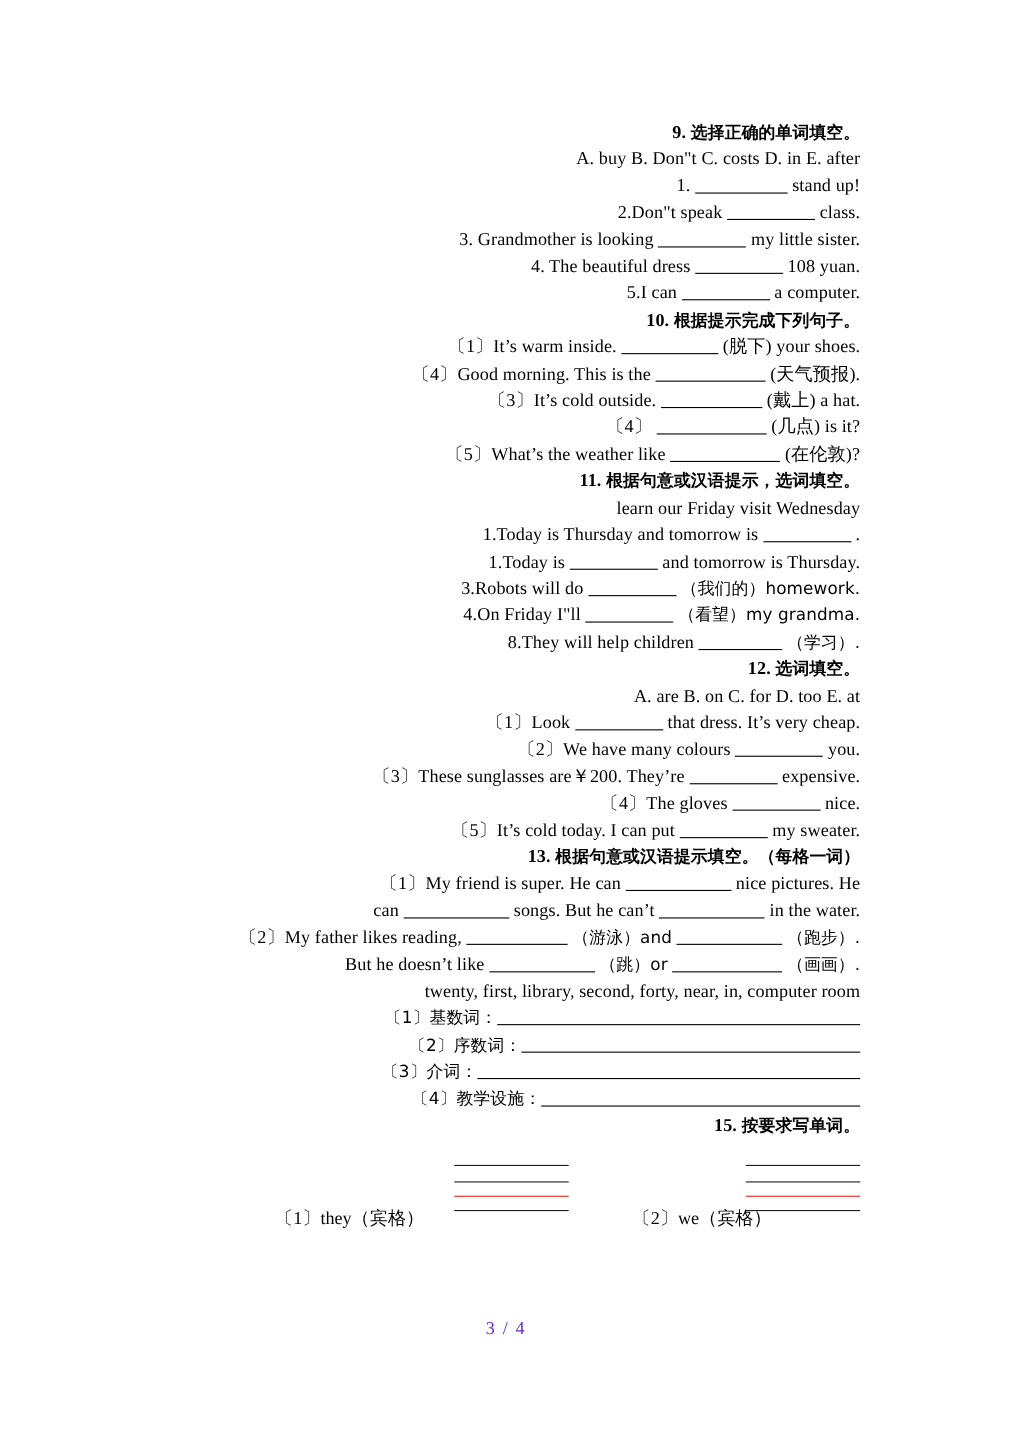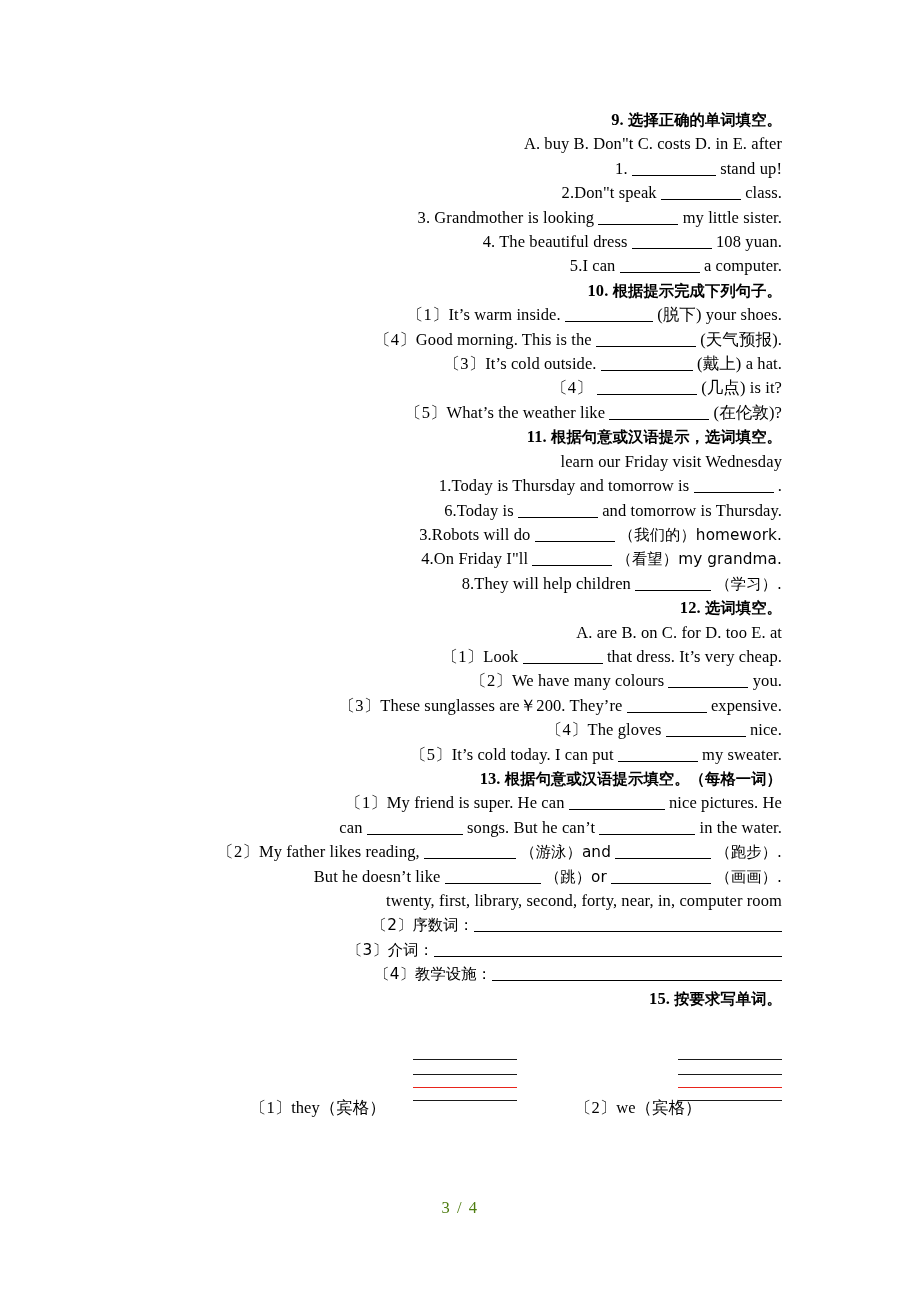--- a/index.html
+++ b/index.html
@@ -97,21 +97,21 @@
   .g1lbl{left:190px;}
   .g2{left:618px;width:104px;}
   .g2lbl{left:468px;margin-left:47px;}
   .footer{
     position:absolute;
     left:0;
     top:1198px;
     width:920px;
     text-align:center;
     font-size:16.5px;
-    color:#4d7c0f;
+    color:#6d28d9;
     letter-spacing:1.5px;
   }
 </style>
 </head>
 <body>
 
 <div class="page">
 
   <div class="col">
 
@@ -135,21 +135,21 @@
     <div class="ln"><span>〔3〕It’s cold outside.</span> <span class="bl b92"></span> <span>(戴上) a hat.</span></div>
     <div class="ln"><span>〔4〕</span> <span class="bl b100"></span> <span>(几点) is it?</span></div>
     <div class="ln"><span>〔5〕What’s the weather like</span> <span class="bl b100"></span> <span>(在伦敦)?</span></div>
 
     <div class="ln hd">
       <span class="num">11.</span>
       <span class="cn">根据句意或汉语提示，选词填空。</span>
     </div>
     <div class="ln">learn  our  Friday  visit  Wednesday</div>
     <div class="ln"><span>1.Today is Thursday and tomorrow is</span> <span class="bl b80"></span> <span>.</span></div>
-    <div class="ln"><span>6.Today is</span> <span class="bl b80"></span> <span>and tomorrow is Thursday.</span></div>
+    <div class="ln"><span>1.Today is</span> <span class="bl b80"></span> <span>and tomorrow is Thursday.</span></div>
     <div class="ln"><span>3.Robots will do</span> <span class="bl b80"></span> <span class="cn">（我们的）homework.</span></div>
     <div class="ln"><span>4.On Friday I"ll</span> <span class="bl b80"></span> <span class="cn">（看望）my grandma.</span></div>
     <div class="ln"><span>8.They will help children</span> <span class="bl b76"></span> <span class="cn">（学习）.</span></div>
 
     <div class="ln hd">
       <span class="num">12.</span>
       <span class="cn">选词填空。</span>
     </div>
     <div class="ln">A. are  B. on C. for  D. too E. at</div>
     <div class="ln"><span>〔1〕Look</span> <span class="bl b80"></span> <span>that dress. It’s very cheap.</span></div>
@@ -161,20 +161,21 @@
     <div class="ln hd">
       <span class="num">13.</span>
       <span class="cn">根据句意或汉语提示填空。（每格一词）</span>
     </div>
     <div class="ln"><span>〔1〕My friend is super. He can</span> <span class="bl b96"></span> <span>nice pictures. He</span></div>
     <div class="ln"><span>can</span> <span class="bl b96"></span> <span>songs. But he can’t</span> <span class="bl b96"></span> <span>in the water.</span></div>
     <div class="ln"><span>〔2〕My father likes reading,</span> <span class="bl b92"></span> <span class="cn">（游泳）and</span> <span class="bl b96"></span> <span class="cn">（跑步）.</span></div>
     <div class="ln"><span>But he doesn’t like</span> <span class="bl b96"></span> <span class="cn">（跳）or</span> <span class="bl b100"></span> <span class="cn">（画画）.</span></div>
 
     <div class="ln">twenty, first, library, second, forty, near, in, computer room</div>
+    <div class="ln"><span class="cn">〔1〕基数词：</span><span class="rule" style="width:330px"></span></div>
     <div class="ln"><span class="cn">〔2〕序数词：</span><span class="rule" style="width:308px"></span></div>
     <div class="ln"><span class="cn">〔3〕介词：</span><span class="rule" style="width:348px"></span></div>
     <div class="ln"><span class="cn">〔4〕教学设施：</span><span class="rule" style="width:290px"></span></div>
 
     <div class="ln hd">
       <span class="num">15.</span>
       <span class="cn">按要求写单词。</span>
     </div>
 
   </div>

